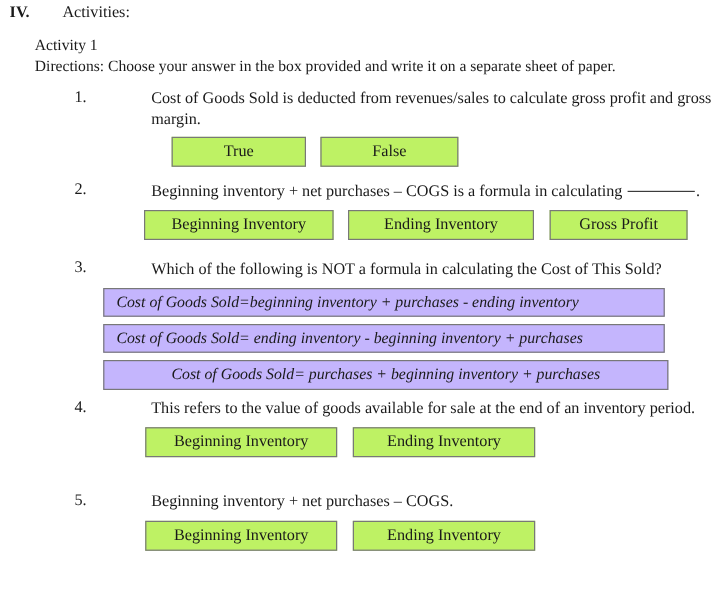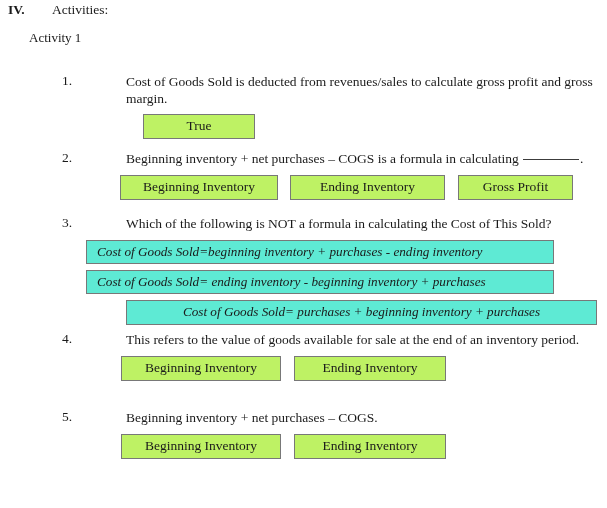--- a/index.html
+++ b/index.html
@@ -95,21 +95,21 @@
     border: 1.3px solid #787878;
     background: #bef264;
     font-size: 13.5px;
     text-align: center;
     box-sizing: border-box;
     padding: 3px 0 4px 0;
     line-height: 1.15;
   }
   .formula-box {
     border: 1.3px solid #787878;
-    background: #5eead4;
+    background: #c4b5fd;
     font-style: italic;
     font-size: 13.2px;
     box-sizing: border-box;
     padding: 3px 10px 4px 10px;
     line-height: 1.15;
     white-space: nowrap;
   }
 
   
   #q1 { position: absolute; left: 0;  top: 0; width: 545px; }
@@ -120,21 +120,21 @@
   #q2 { position: absolute; left: 0;  top: 77px; width: 545px; }
   #q2 .options { margin-left: 58px; margin-top: 8px; }
   #q2 .opt-box:nth-child(1) { width: 158px; }
   #q2 .opt-box:nth-child(2) { width: 155px; margin-left: 12px; }
   #q2 .opt-box:nth-child(3) { width: 115px; margin-left: 13px; }
 
   #q3 { position: absolute; left: 0;  top: 142px; width: 545px; }
   #q3 .formula-list { margin-left: 24px; margin-top: 8px; }
   #q3 .formula-box { width: 468px; }
   #q3 .formula-box + .formula-box { margin-top: 6px; }
-  #q3 .formula-box.centered { text-align: center; width: 471px; margin-left: 40px; }
+  #q3 .formula-box.centered { text-align: center; width: 471px; }
 
   #q4 { position: absolute; left: 0;  top: 258px; width: 545px; }
   #q4 .options { margin-left: 59px; margin-top: 8px; }
   #q4 .opt-box:nth-child(1) { width: 160px; }
   #q4 .opt-box:nth-child(2) { width: 152px; margin-left: 13px; }
 
   #q5 { position: absolute; left: 0;  top: 336px; width: 545px; }
   #q5 .options { margin-left: 59px; margin-top: 8px; }
   #q5 .opt-box:nth-child(1) { width: 160px; }
   #q5 .opt-box:nth-child(2) { width: 152px; margin-left: 13px; }
@@ -144,31 +144,33 @@
 
 <div class="page">
 
   <div class="section-head">
     <span class="section-numeral">IV.</span>
     <span class="section-title">Activities:</span>
   </div>
 
   <div class="activity-block">
     <span class="activity-label">Activity 1</span>
+    <span class="directions">Directions: Choose your answer in the box provided and write it on a separate sheet of paper.</span>
   </div>
 
   <div class="questions">
 
     <div class="question" id="q1">
       <div class="q-row">
         <span class="q-num">1.</span>
         <span class="q-text">Cost of Goods Sold is deducted from revenues/sales to calculate gross profit and gross margin.</span>
       </div>
       <div class="options">
         <div class="opt-box">True</div>
+        <div class="opt-box">False</div>
       </div>
     </div>
 
     <div class="question" id="q2">
       <div class="q-row">
         <span class="q-num">2.</span>
         <span class="q-text"><span>Beginning inventory + net purchases – COGS is a formula in calculating </span><span class="blank-fill"></span><span>.</span></span>
       </div>
       <div class="options">
         <div class="opt-box">Beginning Inventory</div>

